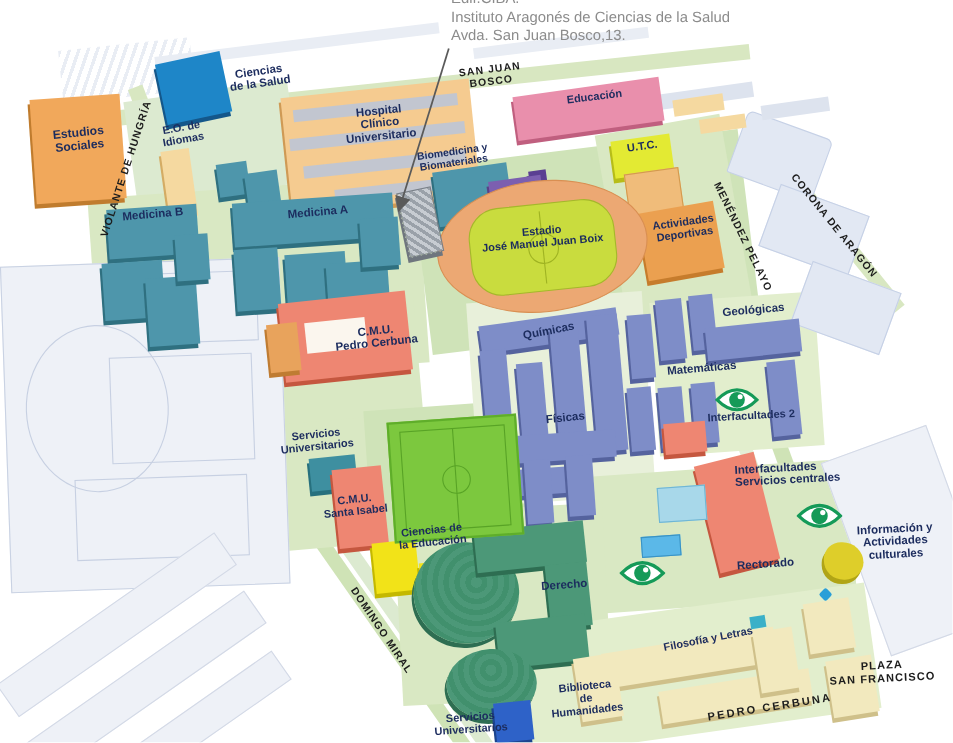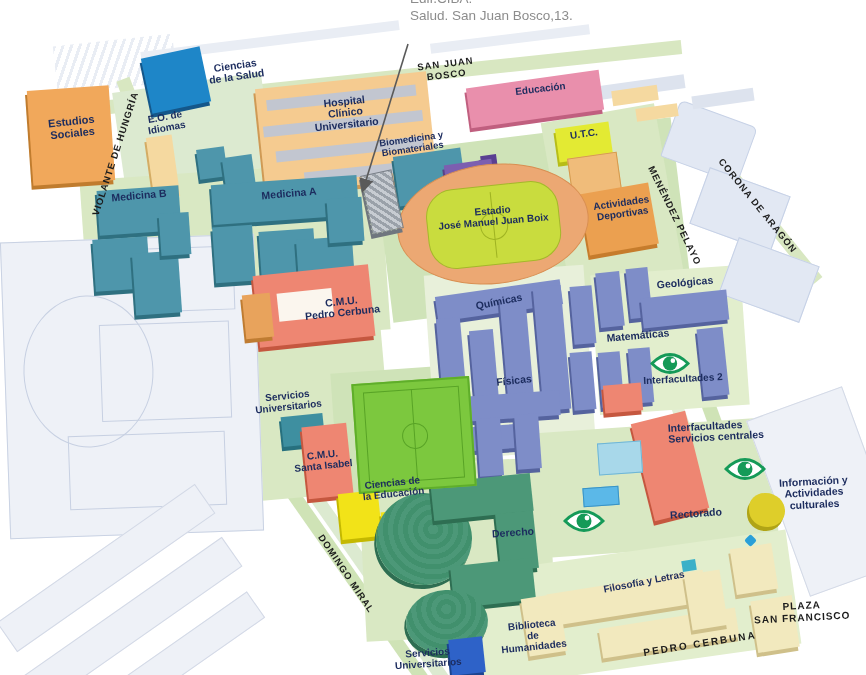--- a/index.html
+++ b/index.html
@@ -252,21 +252,22 @@
   <div class="street" style="left:40px;top:148px;width:150px;transform:rotate(-72deg);">VIOLANTE DE HUNGRÍA</div>
   <div class="street" style="left:610px;top:210px;width:130px;transform:rotate(64deg);">MENÉNDEZ PELAYO</div>
   <div class="street" style="left:692px;top:200px;width:132px;transform:rotate(51deg);">CORONA DE ARAGÓN</div>
   <div class="street" style="left:289px;top:568px;width:115px;transform:rotate(56deg);">DOMINGO MIRAL</div>
   <div class="street" style="left:610px;top:638px;width:180px;font-size:10px;letter-spacing:2px;transform:rotate(-9deg);">PEDRO CERBUNA</div>
   <div class="street" style="left:752px;top:600px;width:100px;font-size:10px;line-height:1.2;transform:rotate(-3deg);">PLAZA
 SAN FRANCISCO</div>
 
   <div class="annot">
     <div>Edif.CIBA.</div>
-    <div>Salud. San Juan Bosco,13.</div>
+    <div>Instituto Aragonés de Ciencias de la Salud</div>
+    <div>Avda. San Juan Bosco,13.</div>
   </div>
   <svg class="overlay" width="866" height="675" viewBox="0 0 866 675">
     <defs>
       <marker id="ah" markerWidth="9" markerHeight="9" refX="7" refY="4.5" orient="auto">
         <path d="M0,0 L9,4.5 L0,9 Z" fill="#5a5a5a"></path>
       </marker>
     </defs>
     <line x1="408" y1="44" x2="363" y2="190" stroke="#5a5a5a" stroke-width="1.6" marker-end="url(#ah)"></line>
   </svg>
 

